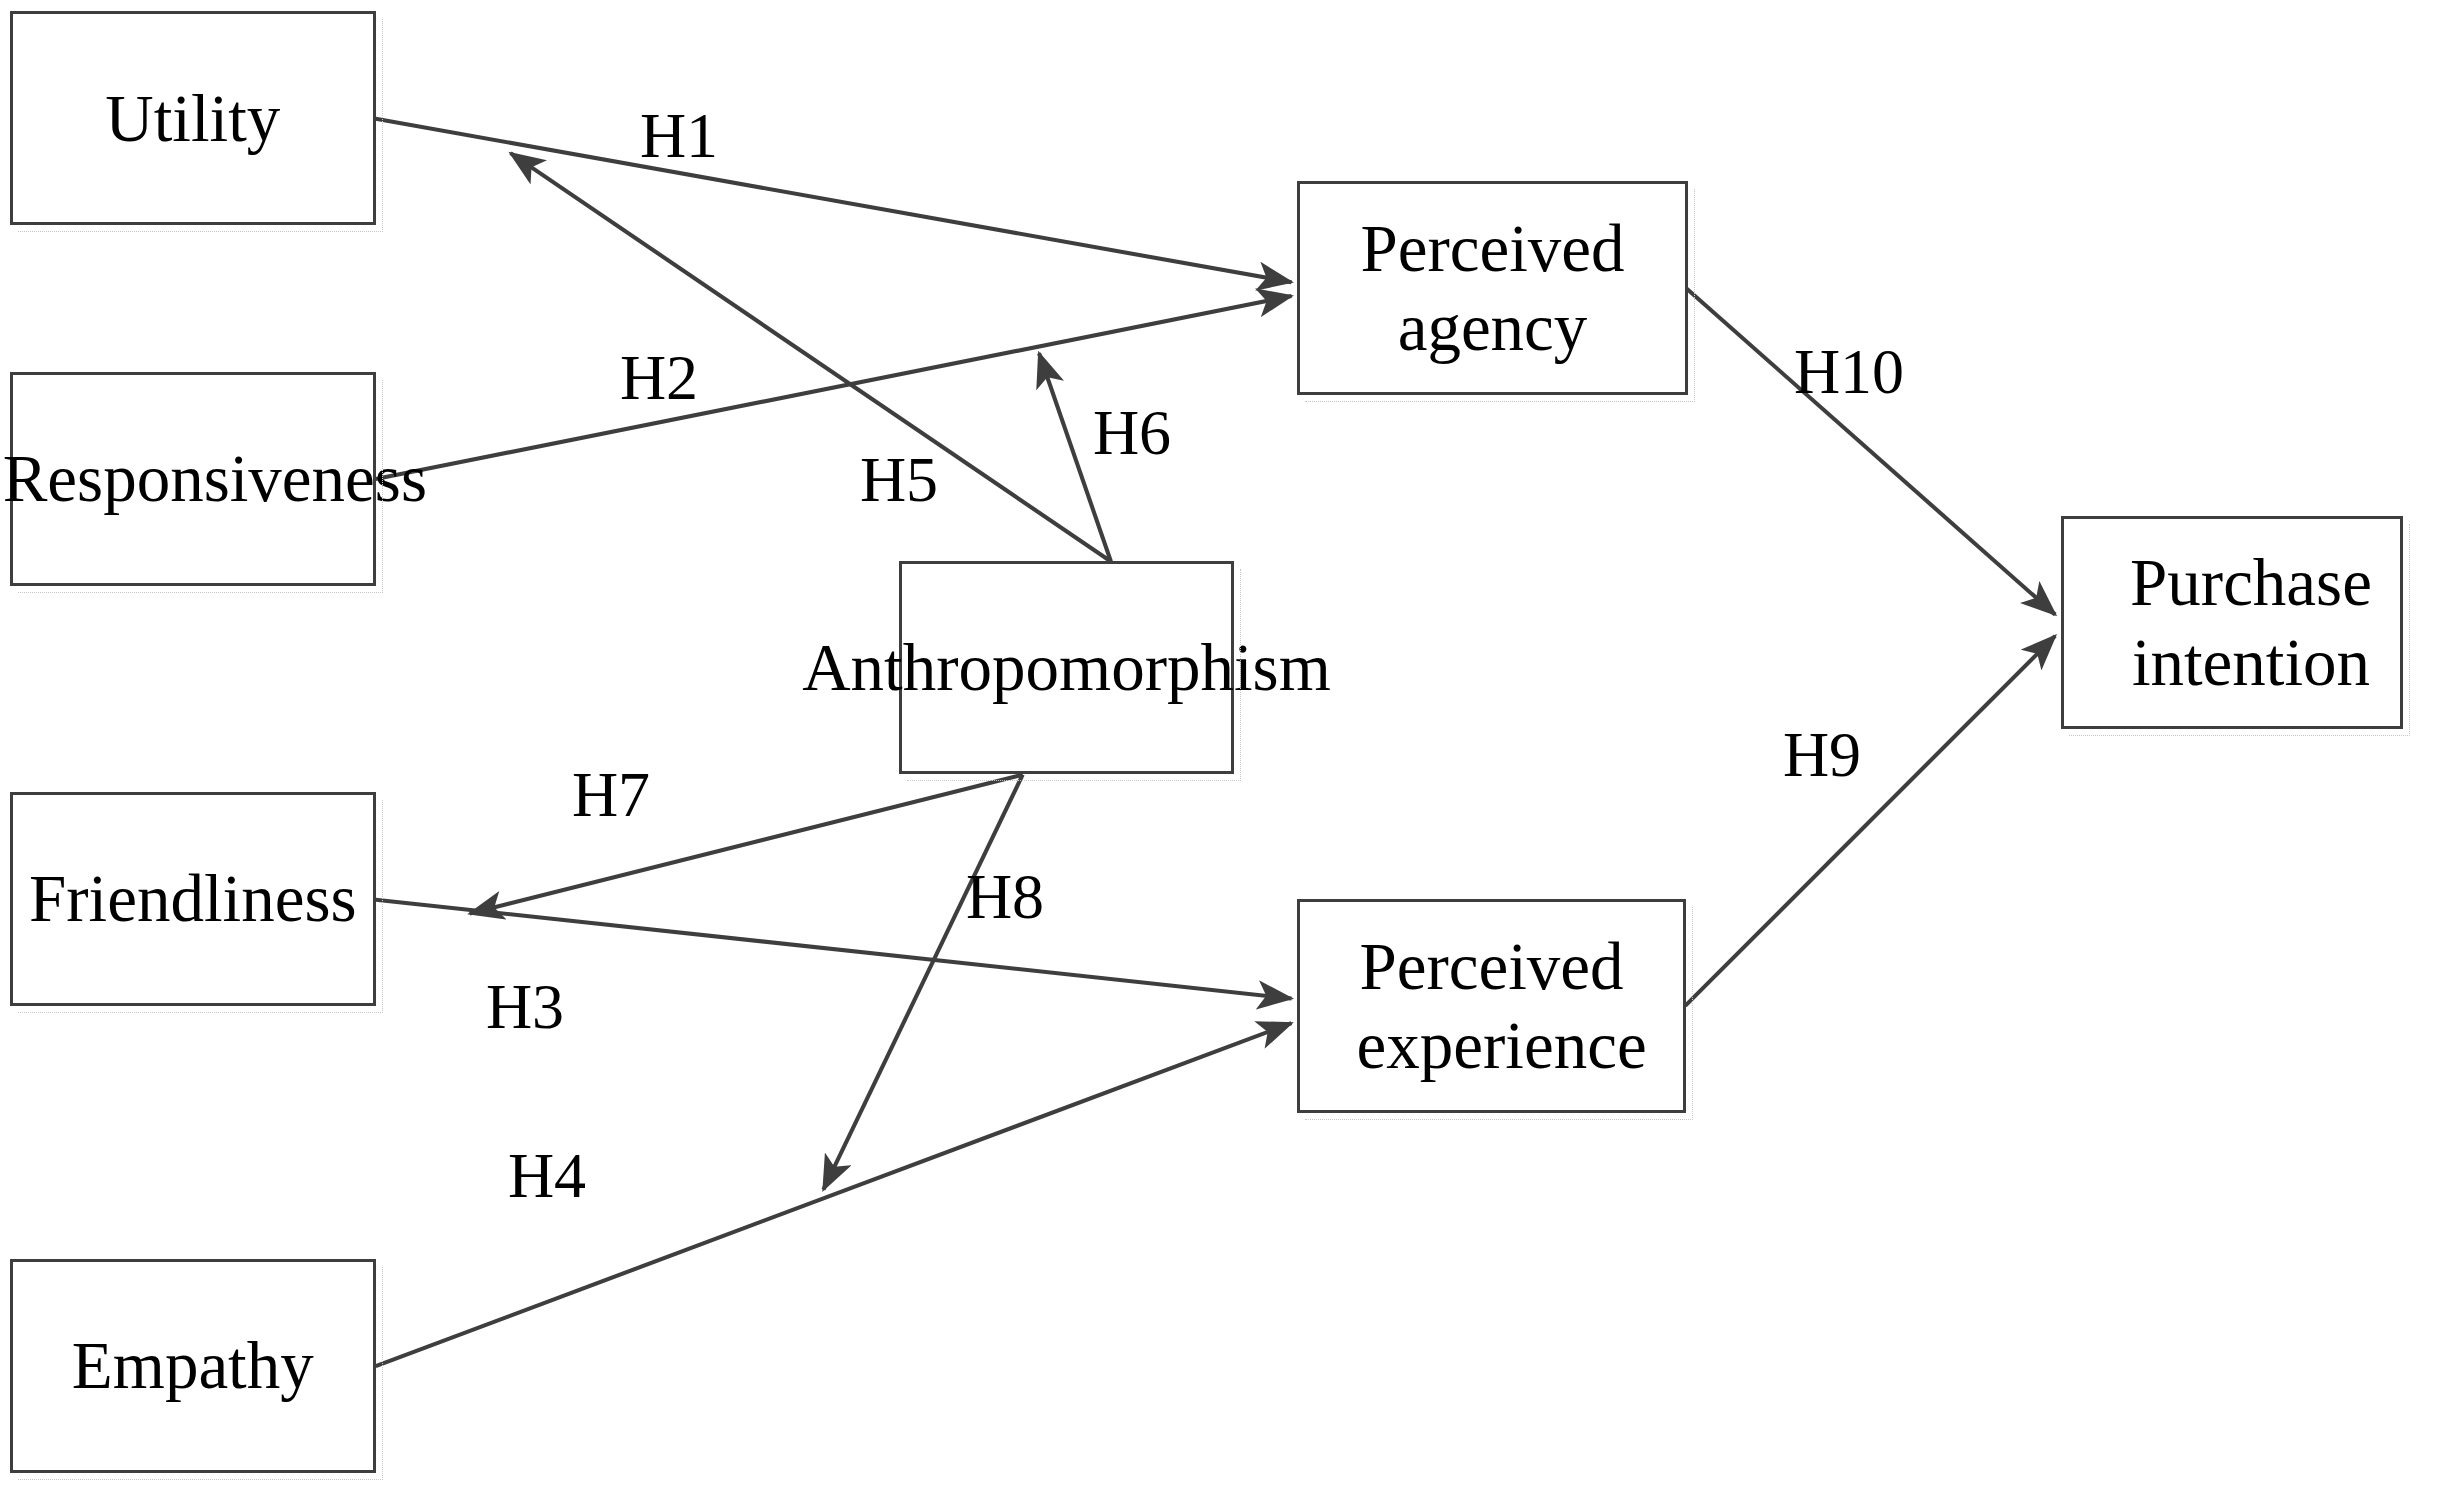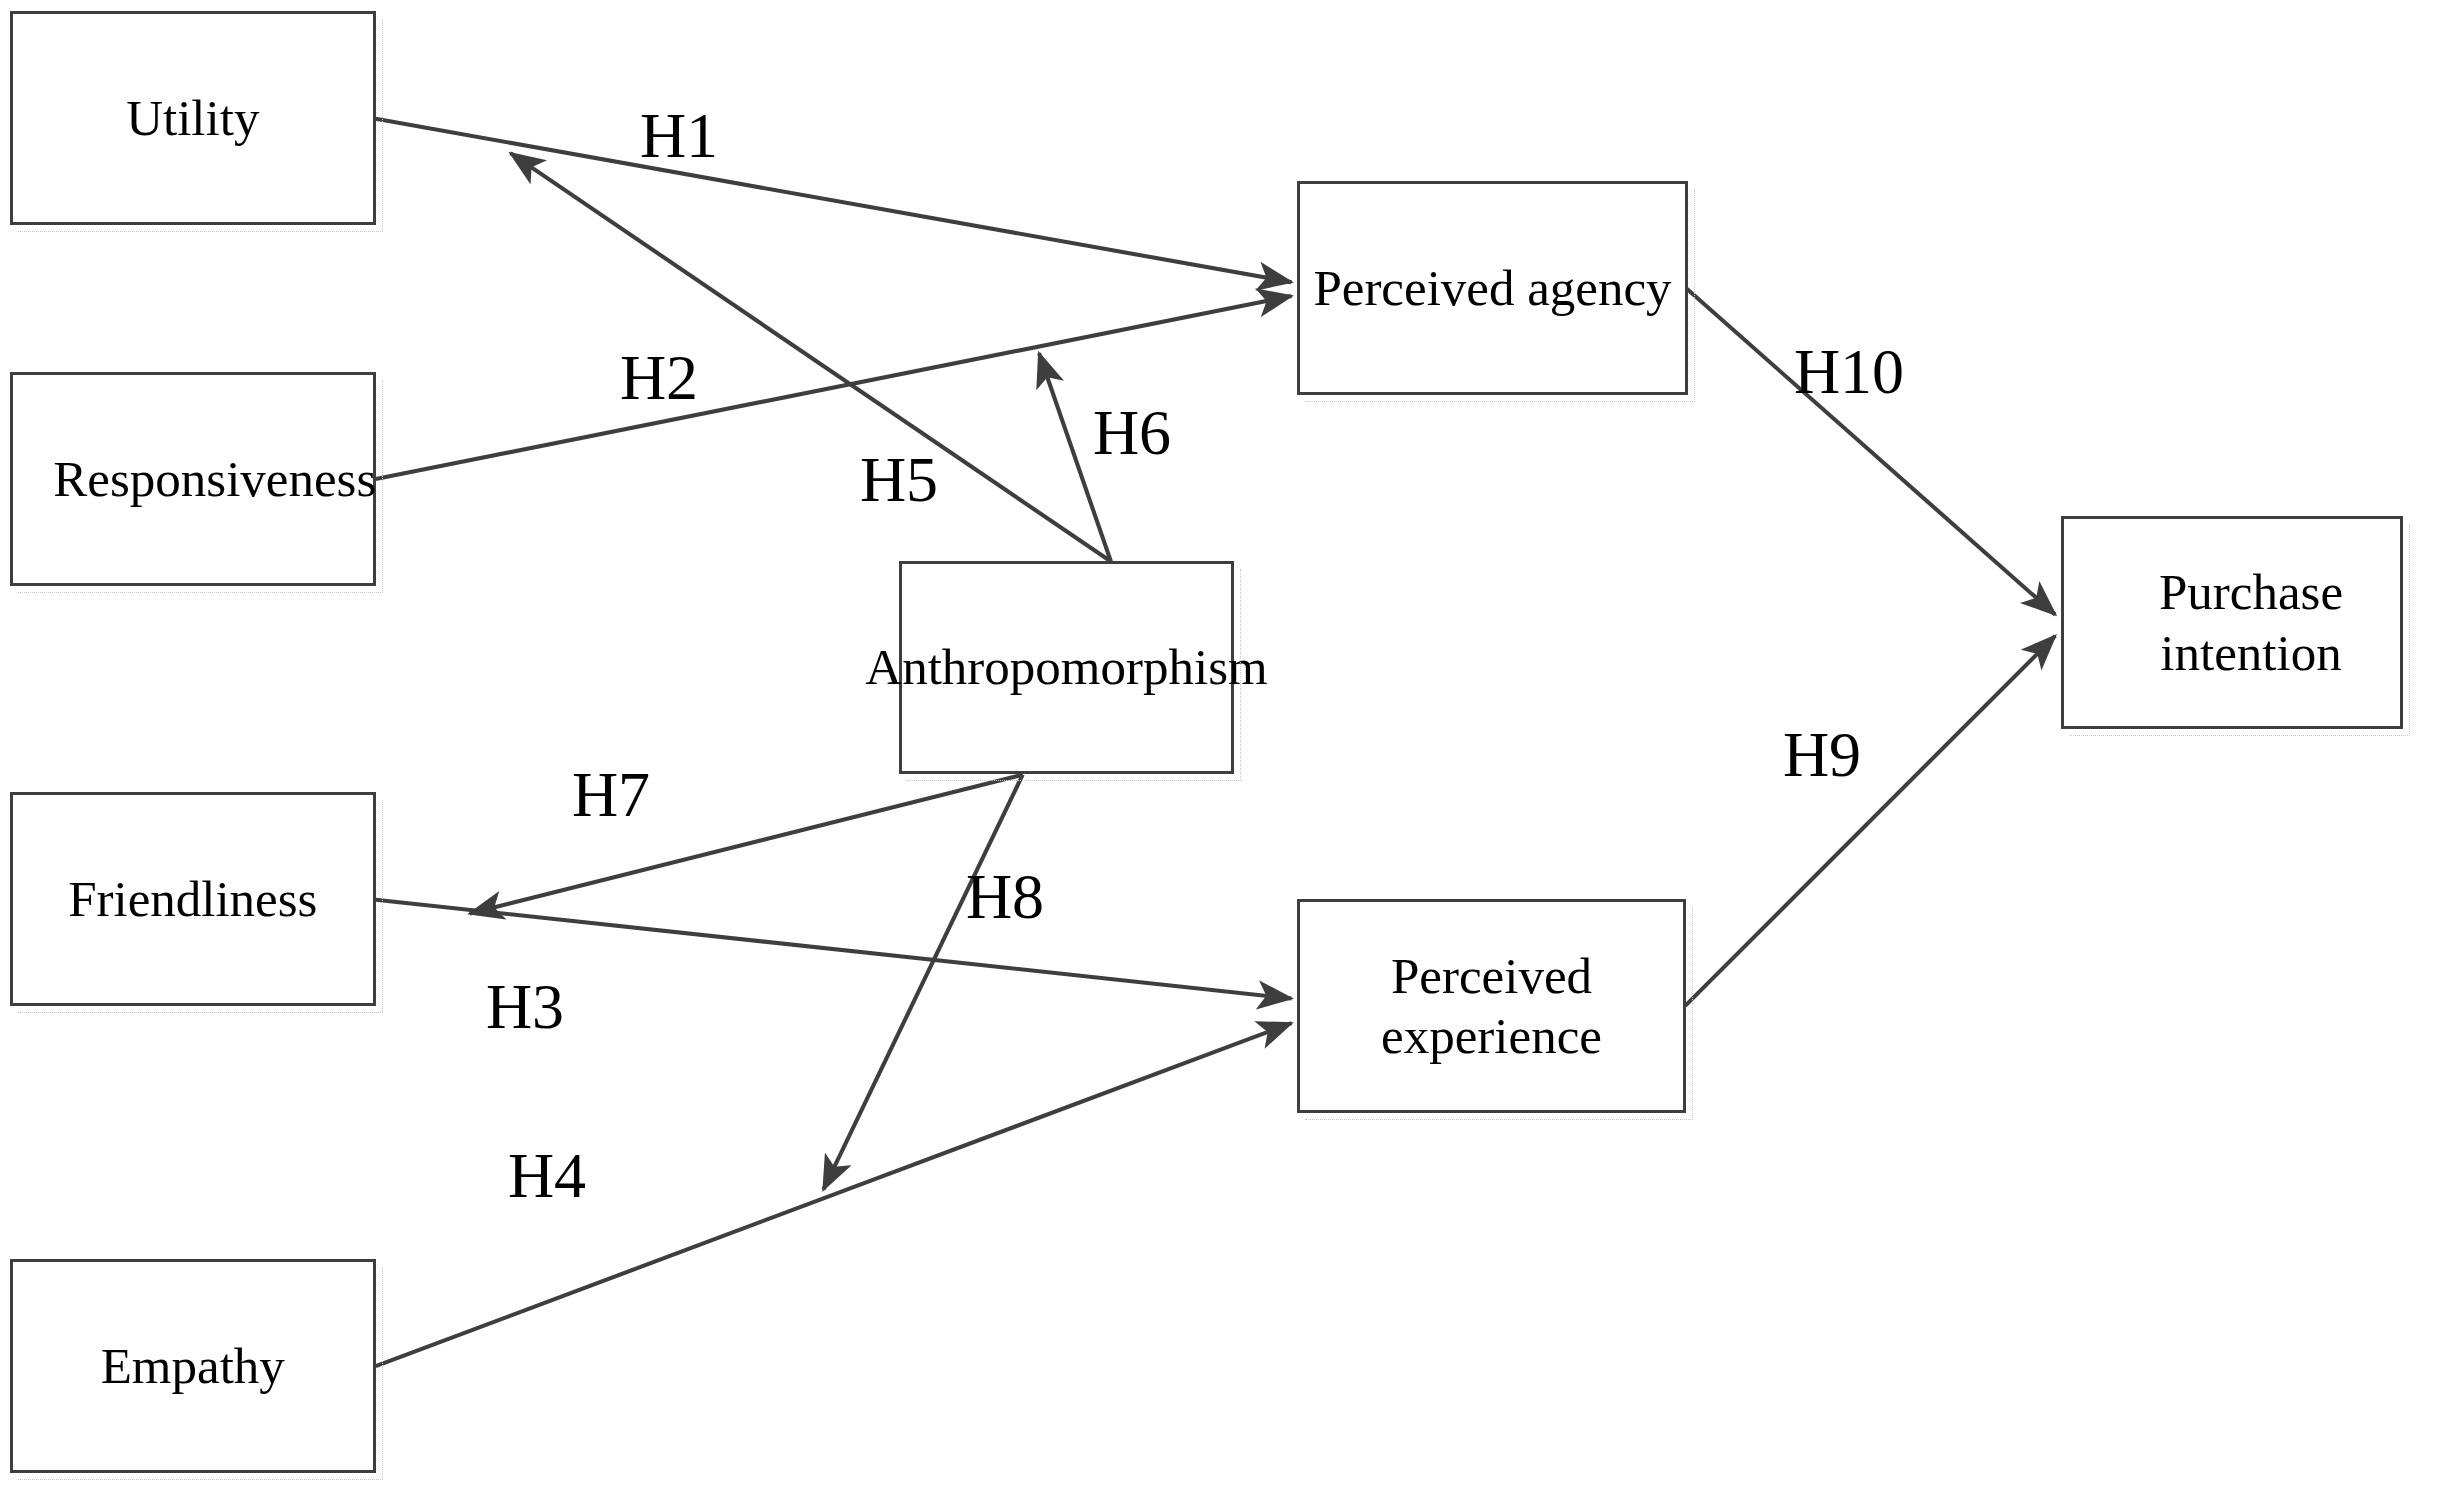--- a/index.html
+++ b/index.html
@@ -29,21 +29,21 @@
   }
   .node {
     position: absolute;
     box-sizing: border-box;
     border: 3.3px solid #3e3e3e;
     background: #ffffff;
     display: flex;
     align-items: center;
     justify-content: center;
     text-align: center;
-    font-size: 51px;
+    font-size: 67px;
     line-height: 1.18;
   }
   
   .node::after {
     content: "";
     position: absolute;
     left: 4.9px;
     top: 4.9px;
     right: -9.8px;
     bottom: -9.8px;

